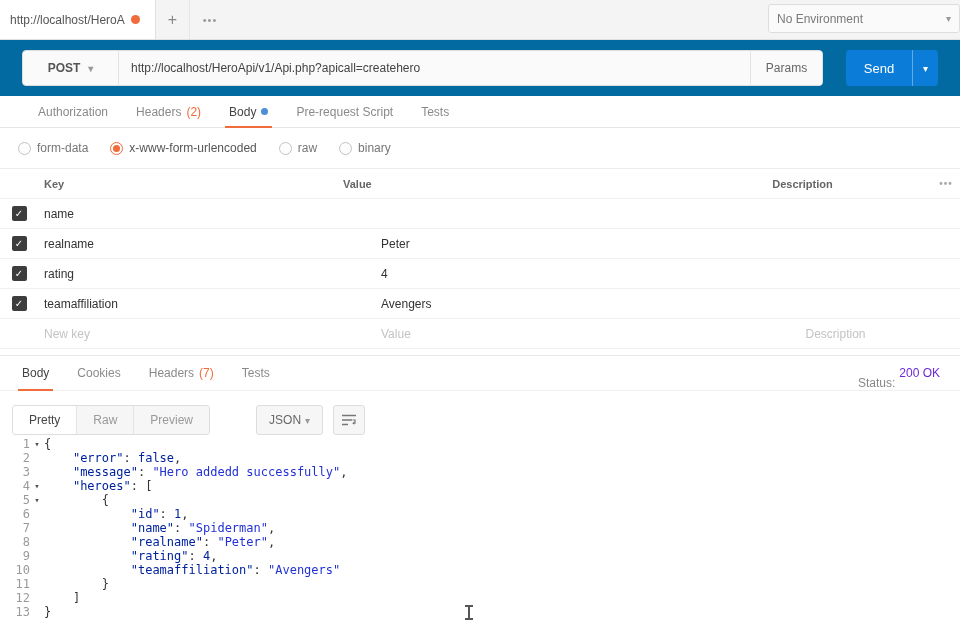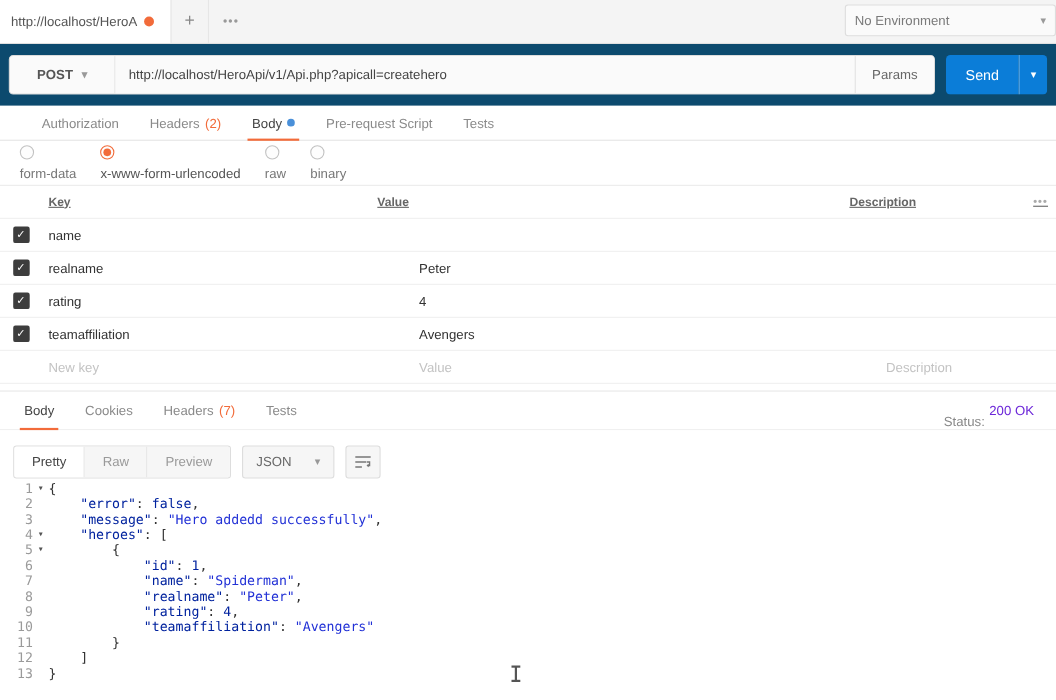--- a/index.html
+++ b/index.html
@@ -18,22 +18,22 @@
     color:#888; font-size:16px; border-right:1px solid #e6e6e6; cursor:pointer; }
   .more-tab { width:40px; display:flex; align-items:center; justify-content:center;
     color:#999; letter-spacing:1px; cursor:pointer; font-size:11px; }
   .topbar-spacer { flex:1; }
   .env-select { width:192px; margin:4px 0 6px 0; background:#fafafa; border:1px solid #ddd;
     border-radius:3px; display:flex; align-items:center; justify-content:space-between;
     padding:0 8px; color:#7a7a7a; cursor:pointer; }
   .chev { color:#999; font-size:10px; }
 
   
-  .request-row { height:56px; display:flex; align-items:center; padding:0 8px; gap:10px;
-    background:#0c4a6e; }
+  .request-row { height:56px; display:flex; align-items:center; padding:0 22px; gap:23px;
+    background:#0369a1; }
   .url-box { flex:1; height:36px; border:1px solid #dcdcdc; border-radius:4px;
     background:#fafafa; display:flex; align-items:stretch; overflow:hidden; }
   .method { width:96px; display:flex; align-items:center; justify-content:center; gap:8px;
     border-right:1px solid #e3e3e3; color:#555; font-weight:bold; cursor:pointer; }
   .url-input { flex:1; border:0; background:#fafafa; padding:0 12px; font-size:12px;
     color:#444; outline:none; font-family:"Liberation Sans", sans-serif; }
   .params-btn { width:72px; border:0; border-left:1px solid #e3e3e3; background:#fafafa;
     color:#666; cursor:pointer; font-size:12px; }
   .send-group { display:flex; height:36px; border-radius:4px; overflow:hidden; }
   .send-main { width:66px; background:#0b7dd8; color:#fff; border:0; font-size:13px;
@@ -47,59 +47,59 @@
   .rtab { display:flex; align-items:center; gap:5px; padding:0 14px; color:#8a8a8a;
     cursor:pointer; position:relative; }
   .rtab .cnt { color:#F26B3A; }
   .rtab.active { color:#444; }
   .rtab.active::after { content:""; position:absolute; left:10px; right:10px; bottom:-1px;
     height:2px; background:#F26B3A; }
   .body-dot { width:7px; height:7px; border-radius:50%; background:#4a90d9; }
 
   
   .modes-row { height:40px; display:flex; align-items:center; gap:22px; padding:0 18px; }
-  .mode { display:flex; align-items:flex-start; gap:6px; color:#777; cursor:pointer;flex-direction:column; }
+  .mode { display:flex; align-items:center; gap:6px; color:#777; cursor:pointer; }
   .radio { width:13px; height:13px; border-radius:50%; border:1px solid #c2c2c2;
     background:#fdfdfd; position:relative; }
   .mode.selected .radio { border-color:#F26B3A; }
   .mode.selected .radio::after { content:""; position:absolute; inset:2px; border-radius:50%;
     background:#F26B3A; }
   .mode.selected { color:#555; }
 
   
   .kv-table { border-top:1px solid #ececec; }
   .kv-row { display:flex; align-items:center; height:30px; border-bottom:1px solid #f0f0f0; }
   .kv-check { width:38px; display:flex; justify-content:center; }
   .checkbox { width:15px; height:15px; background:#3d3d3d; border-radius:2px; color:#fff;
     font-size:10px; line-height:15px; text-align:center; cursor:pointer; }
   .c-key { width:337px; padding-left:6px; }
   .c-val { width:330px; padding-left:6px; }
   .c-desc { flex:1; padding-left:6px;text-align:center; }
-  .kv-head { height:30px; font-weight:bold; color:#666; font-size:11px;text-decoration:underline; }
+  .kv-head { height:30px; font-weight:bold; color:#666; font-size:11px; }
   .kv-head .c-key { padding-left:44px; }
   .head-more { width:28px; color:#aaa; text-align:center; cursor:pointer; letter-spacing:1px;
     font-size:10px; }
   .ph { color:#c3c3c3; }
 
   
   .resp-tabs { height:36px; margin-top:6px; border-top:1px solid #e8e8e8;
     border-bottom:1px solid #f0f0f0; display:flex; align-items:stretch; padding:0 8px; }
   .resp-status { margin-left:auto; display:flex; align-items:center; gap:4px; padding-right:12px; }
   .status-label { color:#888;margin-top:20px; }
   .status-value { color:#6d28d9; }
 
   
   .resp-toolbar { height:44px; display:flex; align-items:flex-end; gap:10px; padding:0 12px; }
   .seg-group { display:flex; border:1px solid #ddd; border-radius:3px; overflow:hidden; }
   .seg { padding:7px 16px; background:#f6f6f6; color:#9a9a9a; border:0; cursor:pointer;
     border-right:1px solid #e3e3e3; font-size:12px; }
   .seg:last-child { border-right:0; }
   .seg.active { background:#fff; color:#444; }
-  .fmt-select { display:flex; align-items:center; gap:21px; padding:7px 12px;
-    border:1px solid #ddd; border-radius:3px; background:#f6f6f6; color:#666; cursor:pointer; }
+  .fmt-select { display:flex; align-items:center; gap:4px; padding:7px 12px;
+    border:1px solid #ddd; border-radius:3px; background:#f6f6f6; color:#666; cursor:pointer;margin-left:36px; }
   .wrap-btn { width:32px; height:30px; border:1px solid #ddd; border-radius:3px;
     background:#f6f6f6; display:flex; align-items:center; justify-content:center; cursor:pointer; }
 
   
   .code-area { font-family:"DejaVu Sans Mono", monospace; font-size:12px; line-height:14px;
     padding-top:2px; }
   .code-line { display:flex; align-items:flex-start; height:14px; white-space:pre; }
   .line-num { width:30px; text-align:right; color:#9a9a9a; flex:0 0 auto; }
   .fold { width:14px; text-align:center; color:#555; font-size:9px; flex:0 0 auto;
     cursor:pointer; }

